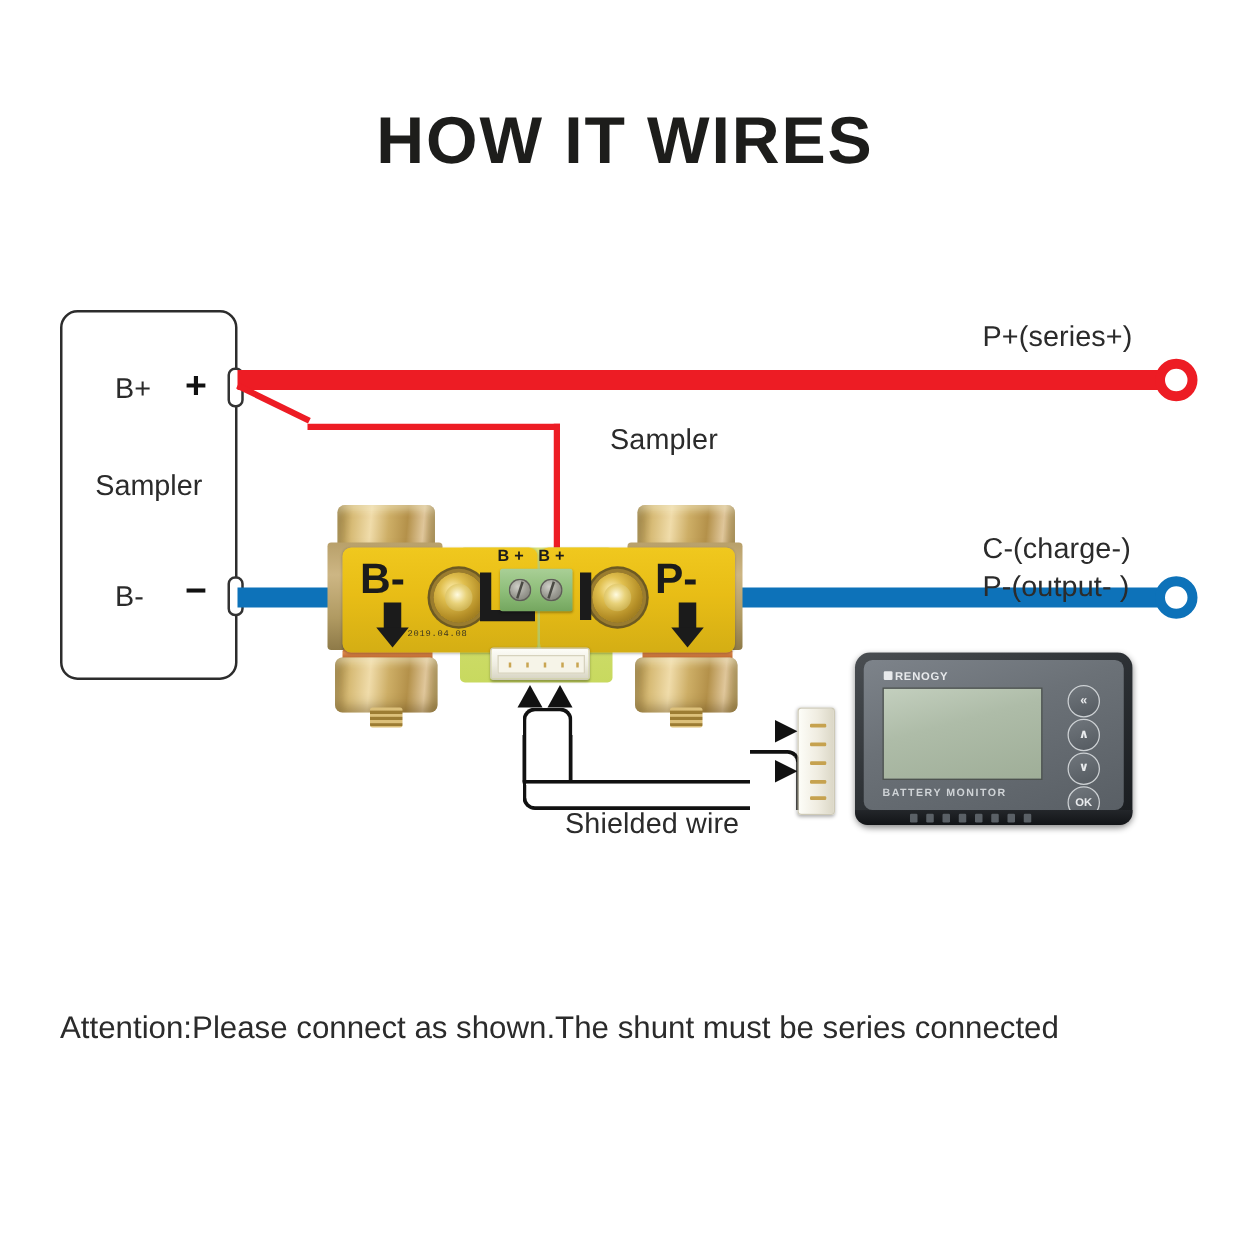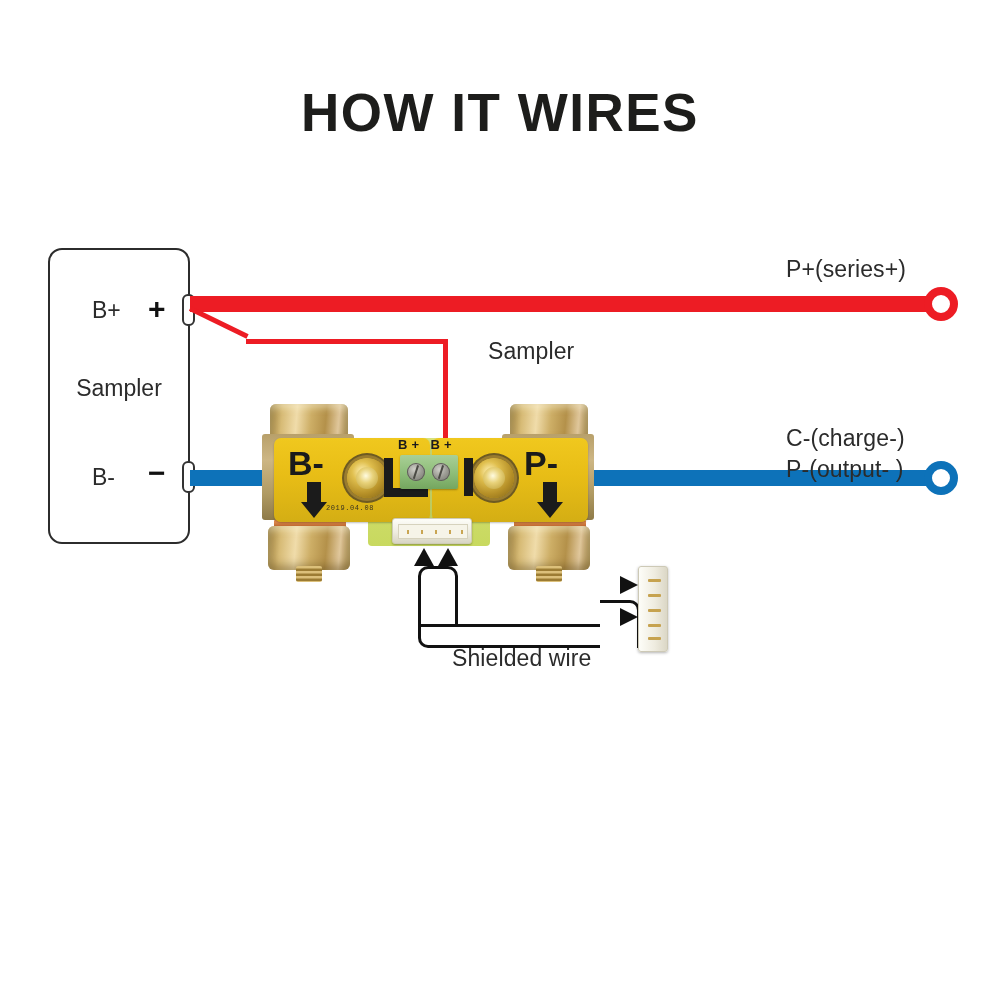--- a/index.html
+++ b/index.html
@@ -233,21 +233,48 @@
   <div class="jstv" style="left:638px;top:566px;width:30px;height:86px;">
     <div class="pinv" style="left:9px;top:12px;"></div>
     <div class="pinv" style="left:9px;top:27px;"></div>
     <div class="pinv" style="left:9px;top:42px;"></div>
     <div class="pinv" style="left:9px;top:57px;"></div>
     <div class="pinv" style="left:9px;top:70px;"></div>
   </div>
 
   <div class="txt" style="left:452px;top:645px;">Shielded wire</div>
 
+  <div class="mon-shell" style="left:684px;top:522px;width:222px;height:138px;">
+    <div class="mon-face" style="left:7px;top:6px;width:208px;height:120px;">
+
+      <div class="brandmark" style="left:16px;top:9px;"></div>
+      <div class="brand" style="left:25px;top:8px;">RENOGY</div>
+
+      <div class="lcd" style="left:15px;top:22px;width:128px;height:74px;"></div>
+
+      <div class="monlabel" style="left:15px;top:101px;">BATTERY MONITOR</div>
+
+      <div class="btn" style="left:163px;top:20px;width:26px;height:26px;">«</div>
+      <div class="btn" style="left:163px;top:47px;width:26px;height:26px;">∧</div>
+      <div class="btn" style="left:163px;top:74px;width:26px;height:26px;">∨</div>
+      <div class="btn" style="left:163px;top:101px;width:26px;height:26px;font-size:9px;">OK</div>
+    </div>
+    <div class="monbase" style="left:0;top:126px;width:222px;height:12px;">
+      <div class="vent" style="left:44px;top:3px;width:6px;height:7px;"></div>
+      <div class="vent" style="left:57px;top:3px;width:6px;height:7px;"></div>
+      <div class="vent" style="left:70px;top:3px;width:6px;height:7px;"></div>
+      <div class="vent" style="left:83px;top:3px;width:6px;height:7px;"></div>
+      <div class="vent" style="left:96px;top:3px;width:6px;height:7px;"></div>
+      <div class="vent" style="left:109px;top:3px;width:6px;height:7px;"></div>
+      <div class="vent" style="left:122px;top:3px;width:6px;height:7px;"></div>
+      <div class="vent" style="left:135px;top:3px;width:6px;height:7px;"></div>
+    </div>
+  </div>
 
   <div class="txt" style="left:786px;top:256px;">P+(series+)</div>
   <div class="txt" style="left:786px;top:425px;">C-(charge-)</div>
   <div class="txt" style="left:786px;top:456px;">P-(output- )</div>
 
   <div class="note">
+    <div>Attention:Please connect as shown.The shunt must be series connected</div>
   </div>
 
 </div>
 
 </body></html>

